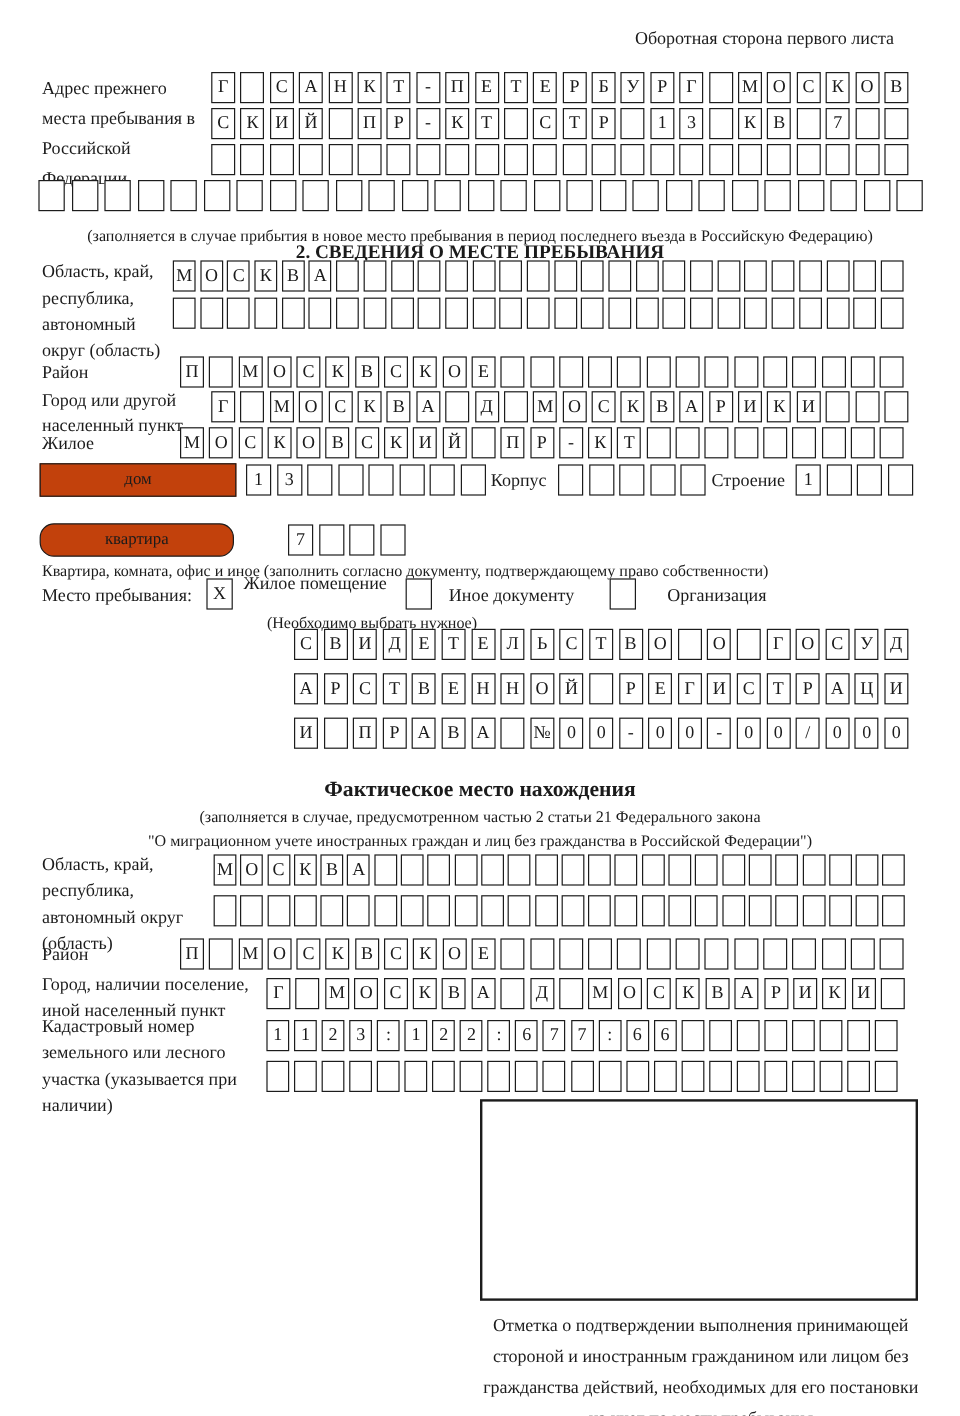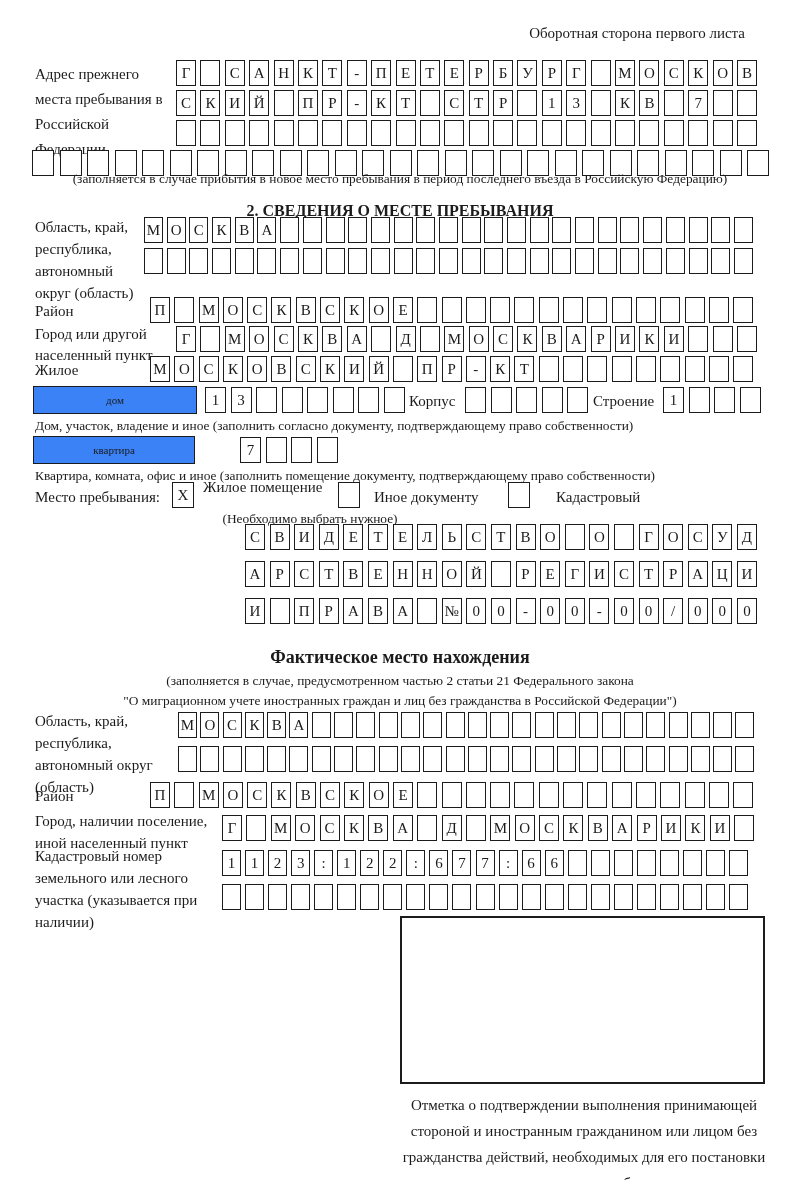--- a/index.html
+++ b/index.html
@@ -8,21 +8,21 @@
   .abs{position:absolute;}
   .lbl{font-size:15px;line-height:22px;}
   .note{font-size:13.4px;line-height:17px;}
   .center{text-align:center;width:800px;left:0;}
   .bold{font-weight:bold;}
   .cellrow{position:absolute;display:flex;gap:var(--g,4px);}
   .cellrow .cell{width:var(--w,20px);height:26px;border:1.6px solid #1c1c1c;box-sizing:border-box;
         display:flex;align-items:center;justify-content:center;
         font-size:15px;font-family:"Liberation Serif",serif;background:#fff;}
   .widebox{position:absolute;border:1.8px solid #1c1c1c;box-sizing:border-box;height:28px;
-        display:flex;align-items:center;justify-content:center;font-size:11px;background:#3b82f6;}
+        display:flex;align-items:center;justify-content:center;font-size:14px;background:#c2410c;}
   .cb{position:absolute;width:22px;height:26px;border:1.6px solid #1c1c1c;box-sizing:border-box;
         display:flex;align-items:center;justify-content:center;font-size:15px;background:#fff;}
   .stamp{position:absolute;border:2px solid #1c1c1c;box-sizing:border-box;background:#fff;}
   .cap{font-size:15px;line-height:26px;text-align:center;}
 </style>
 </head>
 <body>
 
 <div id="page">
 
@@ -129,21 +129,21 @@
       <span class="cell"></span>
       <span class="cell"></span>
       <span class="cell"></span>
       <span class="cell"></span>
       <span class="cell"></span>
       <span class="cell"></span>
       <span class="cell"></span>
       <span class="cell"></span>
       <span class="cell"></span>
     </div>
-  <div class="abs note center" style="top:170px;">(заполняется в случае прибытия в новое место пребывания в период последнего въезда в Российскую Федерацию)</div>
+  <div class="abs note center" style="top:188px;">(заполняется в случае прибытия в новое место пребывания в период последнего въезда в Российскую Федерацию)</div>
 
   <div class="abs lbl bold center" style="top:200px;font-size:16px;">2. СВЕДЕНИЯ О МЕСТЕ ПРЕБЫВАНИЯ</div>
 
   <div class="abs lbl" style="left:35px;top:216px;width:112px;">Область, край, республика, автономный округ (область)</div>
   <div class="cellrow" style="left:144px;top:217px;--w:19px;--g:3.7px">
       <span class="cell">М</span>
       <span class="cell">О</span>
       <span class="cell">С</span>
       <span class="cell">К</span>
       <span class="cell">В</span>
@@ -305,44 +305,43 @@
       <span class="cell"></span>
       <span class="cell"></span>
     </div>
   <div class="abs lbl" style="left:593px;top:390px;">Строение</div>
   <div class="cellrow" style="left:663px;top:387px;--w:21px;--g:4.5px">
       <span class="cell">1</span>
       <span class="cell"></span>
       <span class="cell"></span>
       <span class="cell"></span>
     </div>
-  <div class="abs note" style="left:35px;top:417px;">Дом, участок, владение и иное (заполнить согласно документу, подтверждающему право собственности)</div>
-
-  <div class="widebox" style="left:33px;top:436px;width:162px;">квартира</div>
+
+  <div class="widebox" style="left:33px;top:436px;width:162px;border-radius:12px;">квартира</div>
   <div class="cellrow" style="left:240px;top:437px;--w:21px;--g:4.5px">
       <span class="cell">7</span>
       <span class="cell"></span>
       <span class="cell"></span>
       <span class="cell"></span>
     </div>
-  <div class="abs note" style="left:35px;top:467px;">Квартира, комната, офис и иное (заполнить помещение документу, подтверждающему право собственности)</div>
+  <div class="abs note" style="left:35px;top:467px;">Квартира, комната, офис и иное (заполнить согласно документу, подтверждающему право собственности)</div>
 
   <div class="abs lbl" style="left:35px;top:486px;">Место пребывания:</div>
   <div class="cb" style="left:172px;top:482px;">
     <span>X</span>
   </div>
   <div class="abs lbl" style="left:203px;top:476px;">Жилое помещение</div>
   <div class="cb" style="left:338px;top:482px;">
     <span></span>
   </div>
   <div class="abs lbl" style="left:374px;top:486px;">Иное документу</div>
   <div class="cb" style="left:508px;top:482px;">
     <span></span>
   </div>
-  <div class="abs lbl" style="left:556px;top:486px;">Кадастровый</div>
+  <div class="abs lbl" style="left:556px;top:486px;">Организация</div>
   <div class="abs note" style="left:100px;top:510px;width:420px;text-align:center;">(Необходимо выбрать нужное)</div>
 
   <div class="cellrow" style="left:245px;top:524px;--w:20px;--g:4.6px">
       <span class="cell">С</span>
       <span class="cell">В</span>
       <span class="cell">И</span>
       <span class="cell">Д</span>
       <span class="cell">Е</span>
       <span class="cell">Т</span>
       <span class="cell">Е</span>

